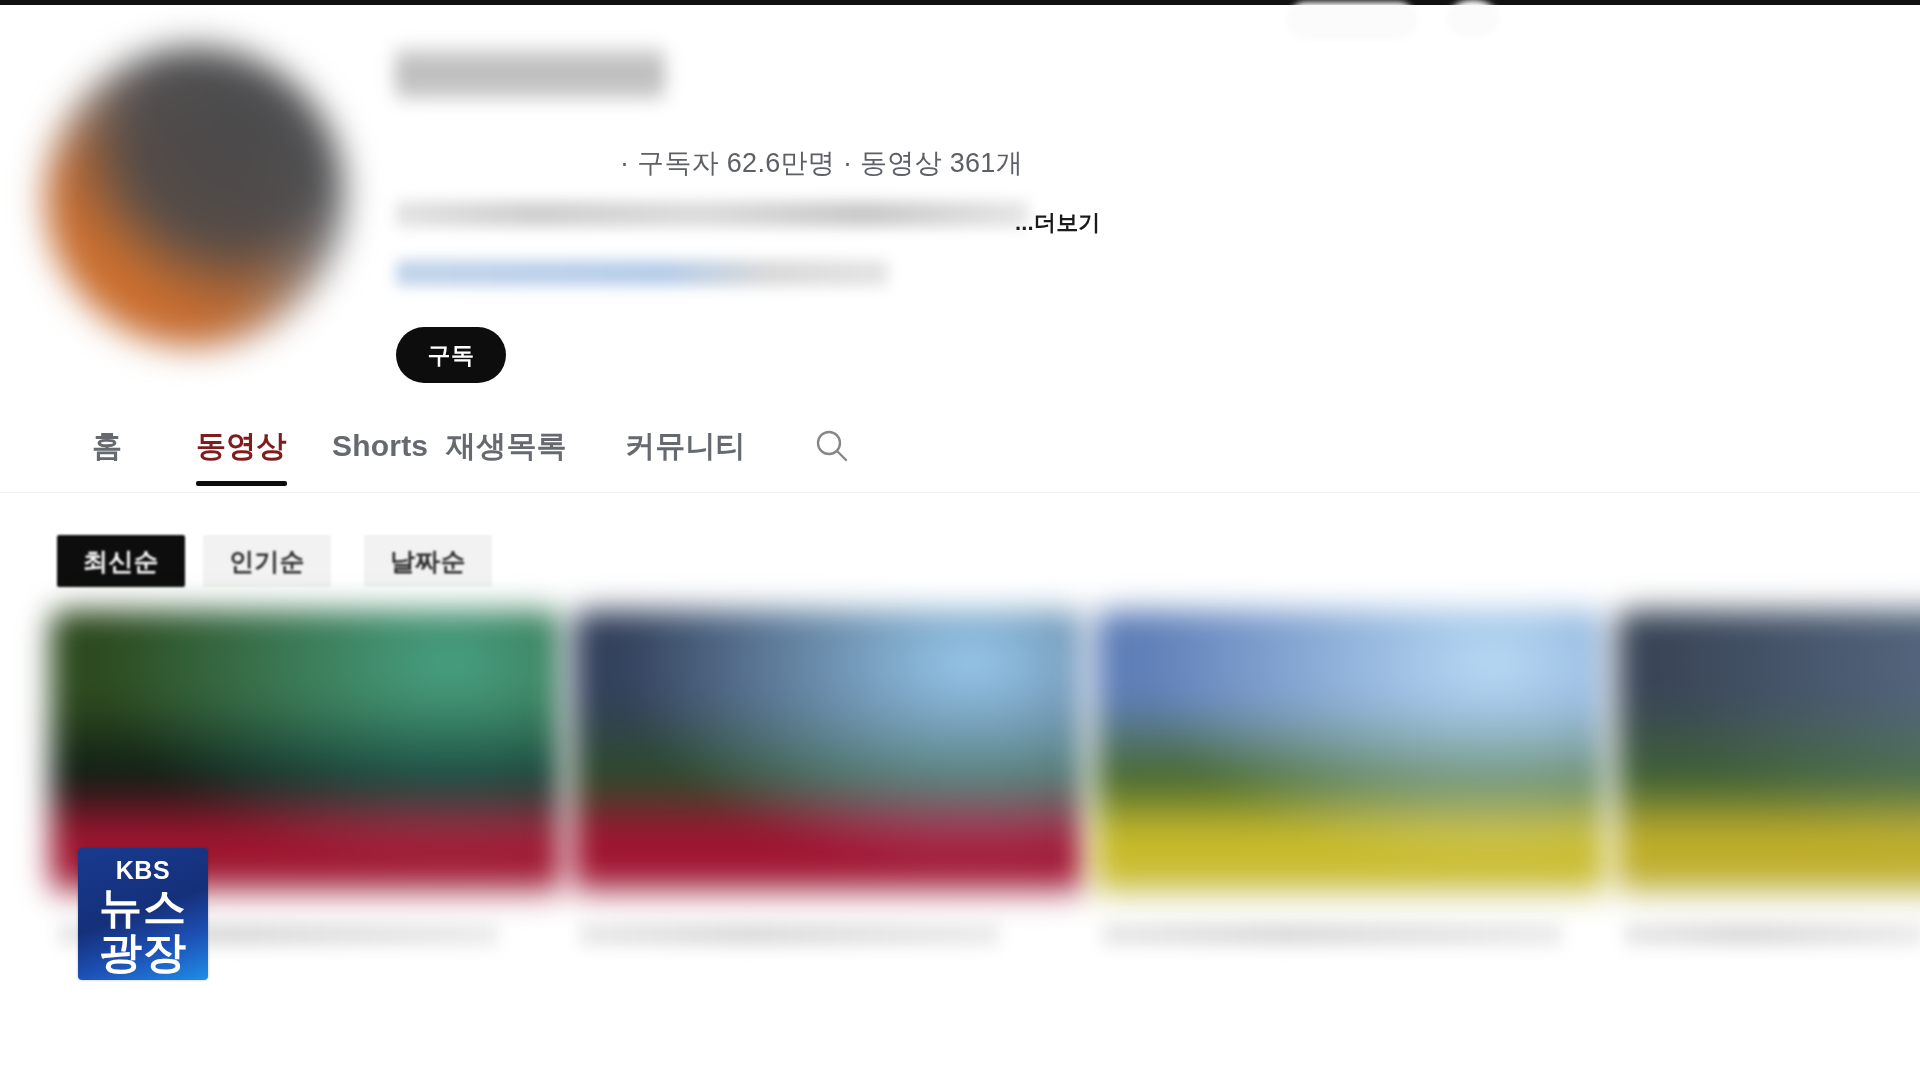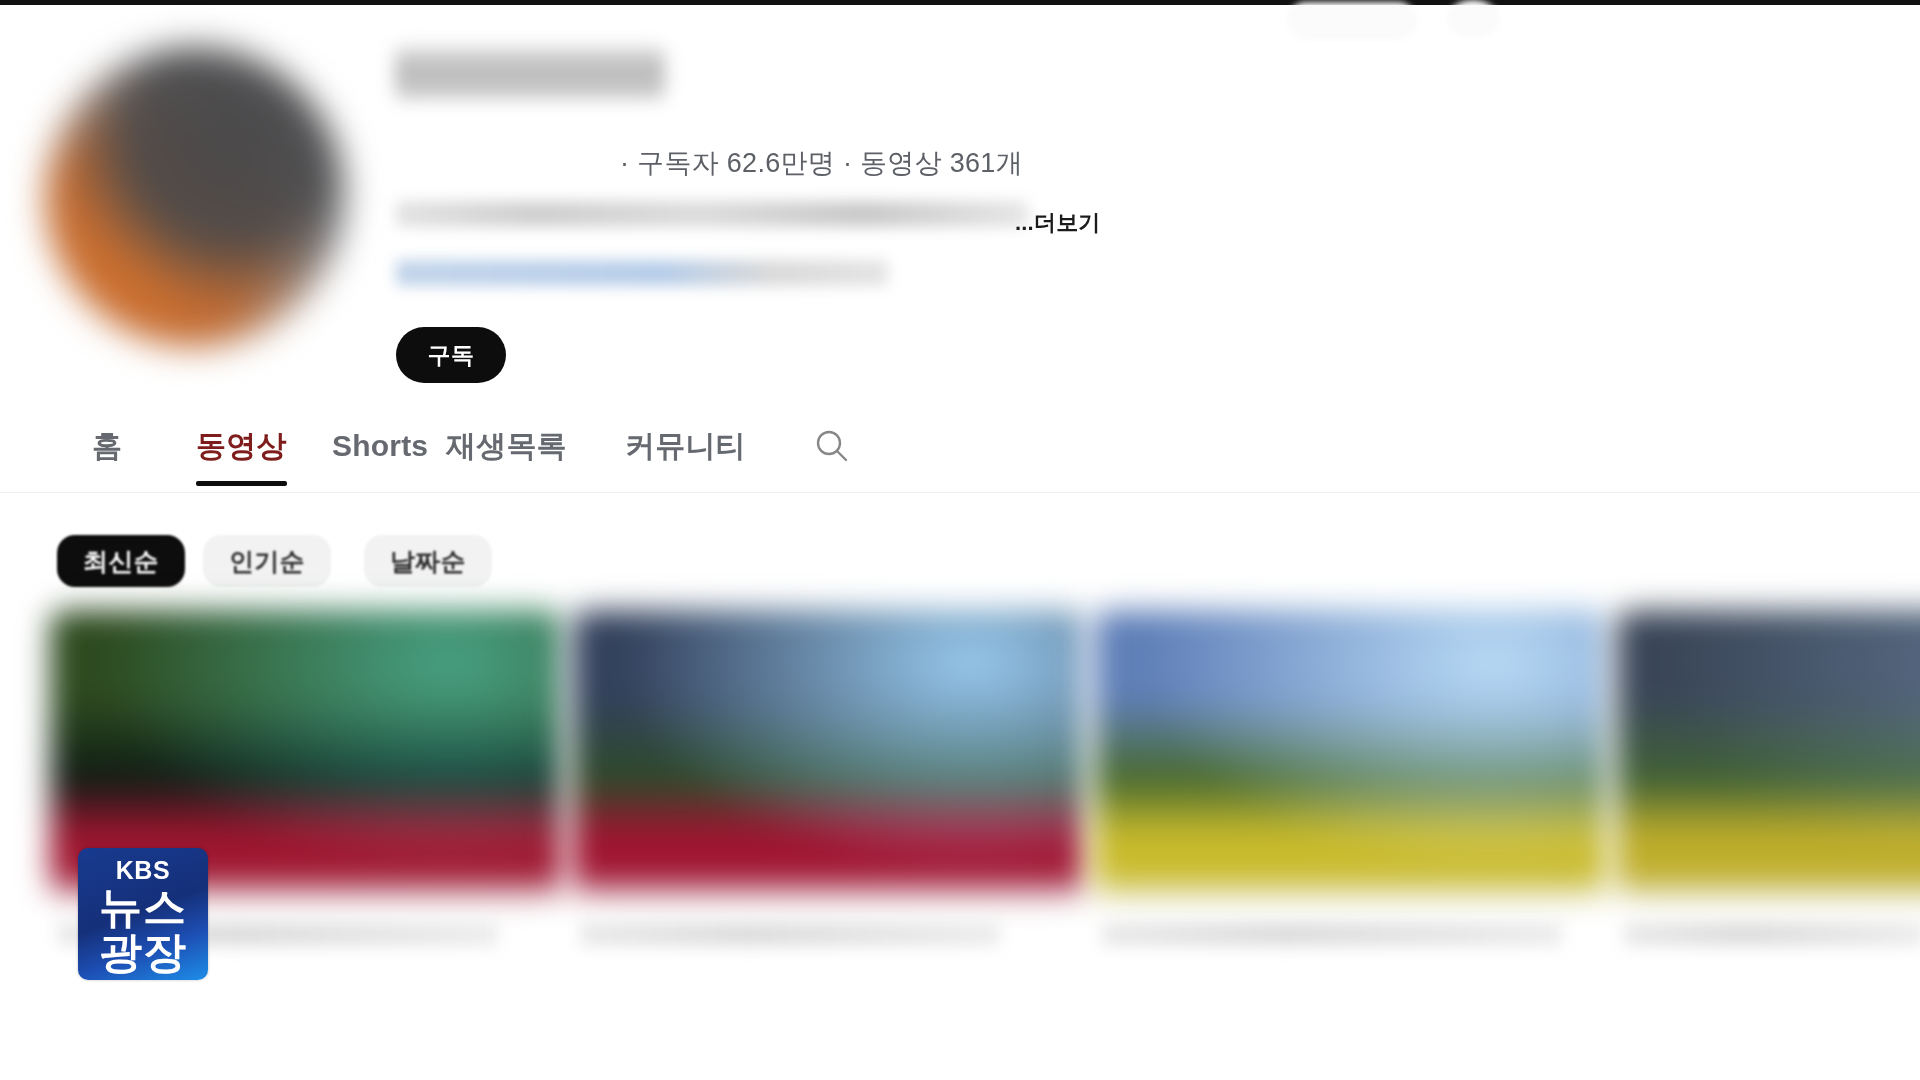--- a/index.html
+++ b/index.html
@@ -196,21 +196,21 @@
     top: 535px;
     width: 1920px;
     height: 60px;
   }
   .chip {
     position: absolute;
     top: 0;
     height: 52px;
     line-height: 52px;
     padding: 0 26px;
-    border-radius: 18px;
+    border-radius: 2px;
     font-size: 25px;
     font-weight: 600;
     letter-spacing: 0.2px;
     white-space: nowrap;
     background: #f2f2f2;
     color: #2b2b2b;
     filter: blur(0.8px);
     cursor: pointer;
   }
   .chip.active {
@@ -249,21 +249,21 @@
   }
 
   
   .kbs-bug {
     position: absolute;
     left: 78px;
     top: 848px;
     width: 130px;
     height: 132px;
     background: linear-gradient(160deg, #183a8f 0%, #15307a 48%, #1d4fb4 72%, #1d8ee8 100%);
-    border-radius: 10px;
+    border-radius: 4px;
     box-shadow: 0 0 3px rgba(0,0,0,0.25);
     overflow: hidden;
     filter: blur(0.35px);
   }
   .kbs-bug .kbs-word {
     position: absolute;
     left: 0; right: 0; top: 8px;
     text-align: center;
     color: #ffffff;
     font-size: 25px;

